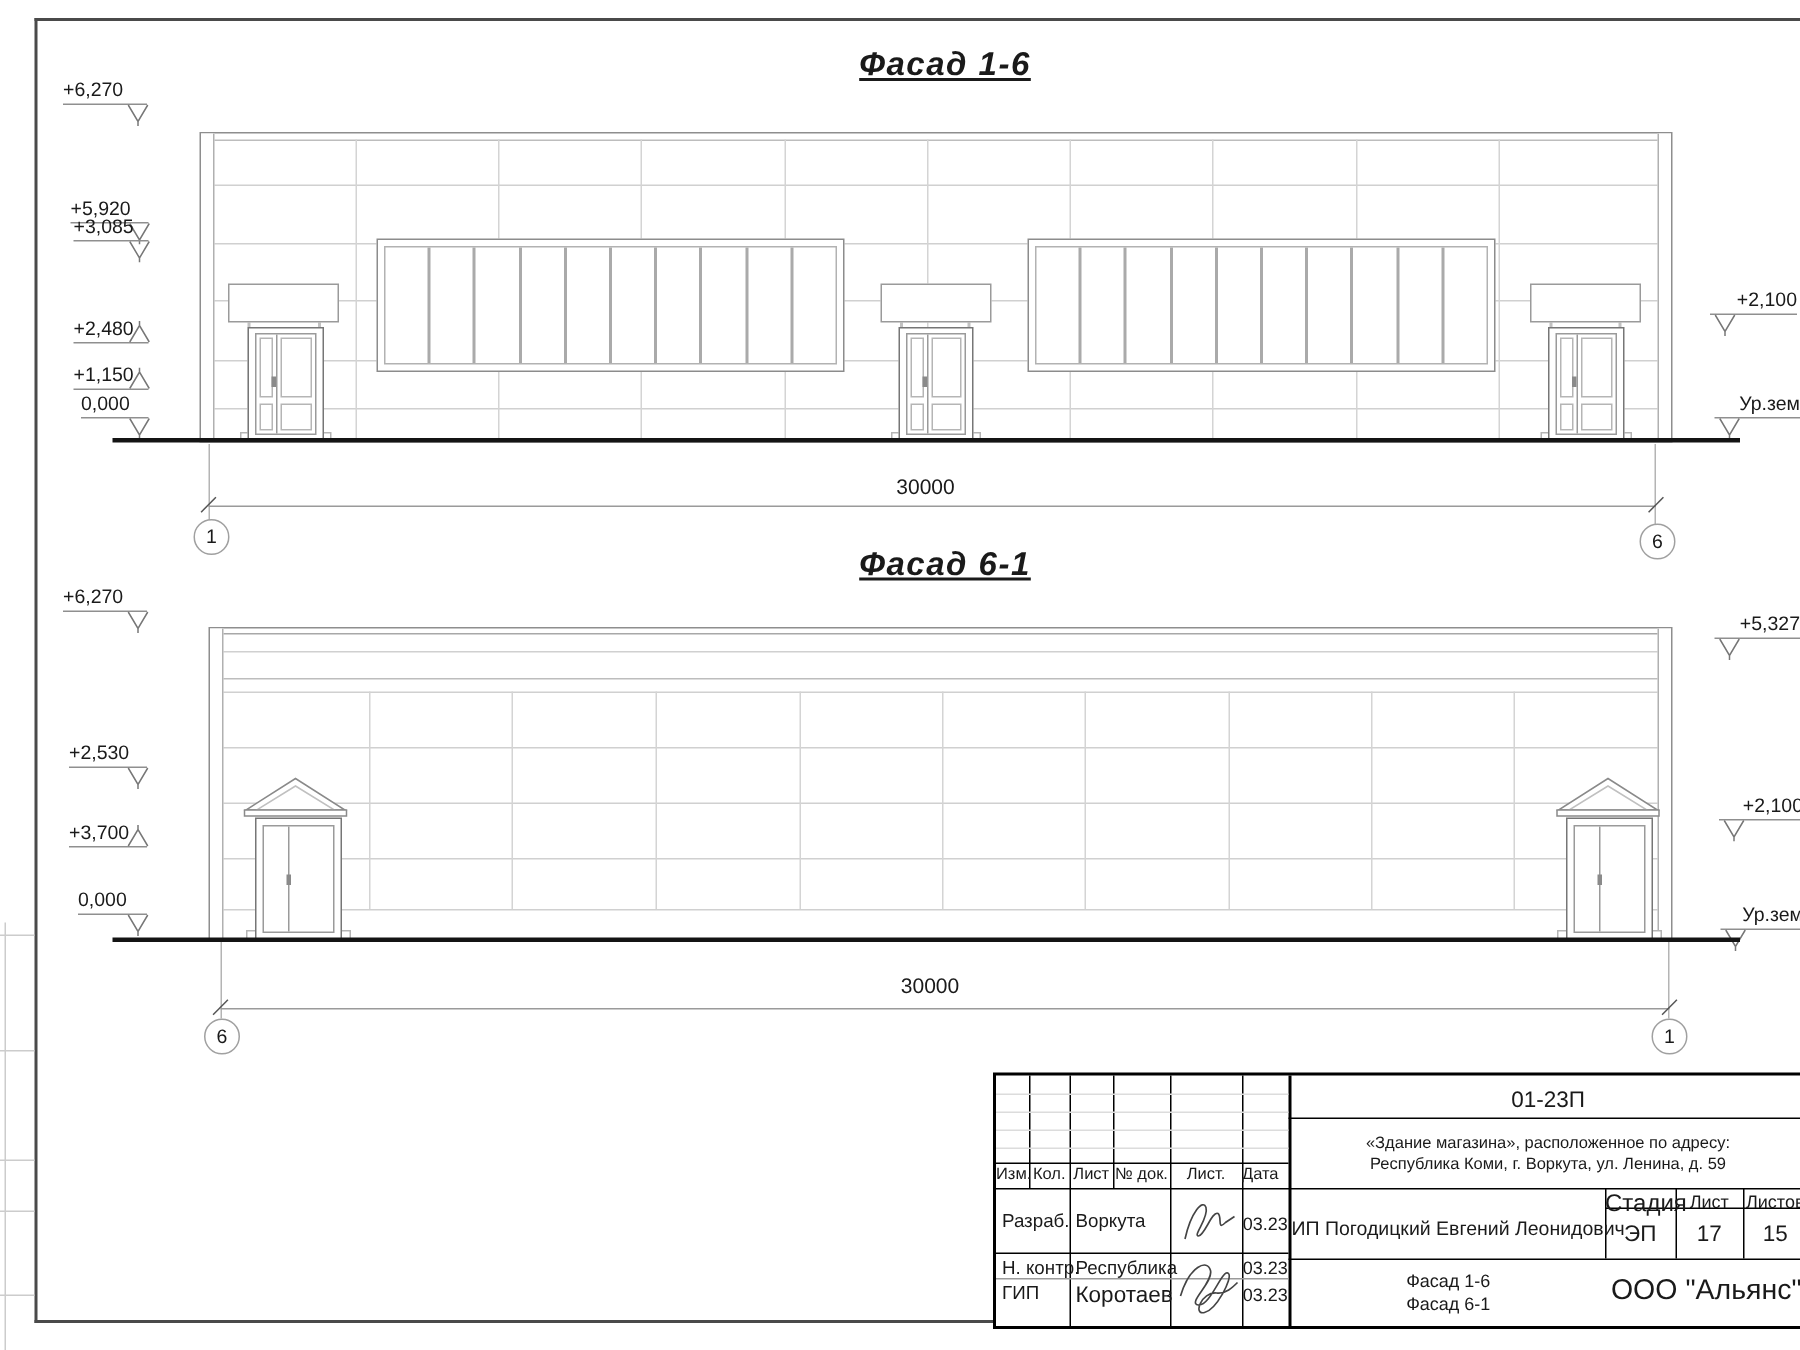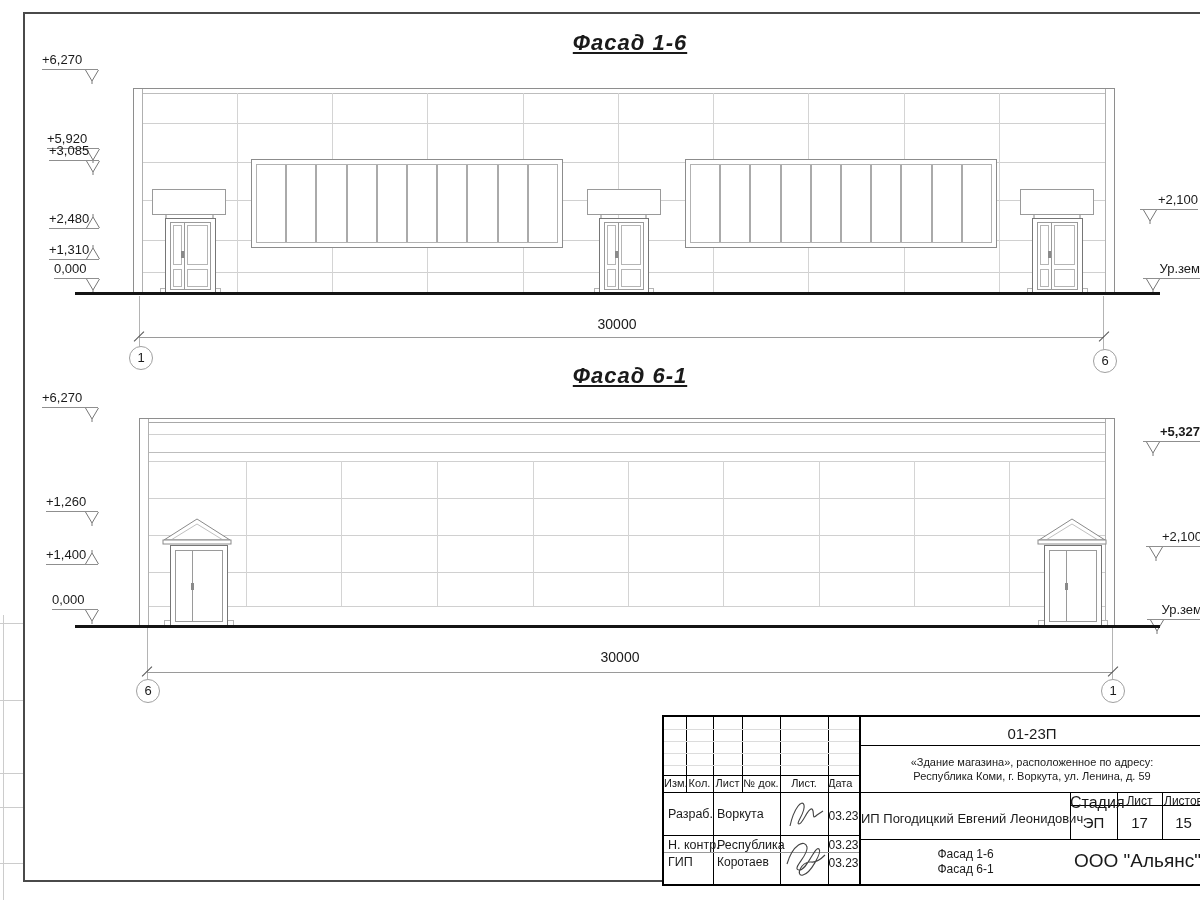--- a/index.html
+++ b/index.html
@@ -202,21 +202,21 @@
       <path d="M1.5 1 L8 12 L14.5 1 M8 12 L8 15" stroke="#777" fill="none"></path>
     </svg>
 </div>
 <div class="lvl" style="left:49px;top:211px;width:50px;">
   <span>+2,480</span>
   <svg class="mk-up-r" width="16" height="15">
       <path d="M1.5 14 L8 3 L14.5 14 M8 3 L8 0" stroke="#777" fill="none"></path>
     </svg>
 </div>
 <div class="lvl" style="left:49px;top:242px;width:50px;">
-  <span>+1,310</span>
+  <span>+1,150</span>
   <svg class="mk-up-r" width="16" height="15">
       <path d="M1.5 14 L8 3 L14.5 14 M8 3 L8 0" stroke="#777" fill="none"></path>
     </svg>
 </div>
 <div class="lvl" style="left:54px;top:261px;width:45px;">
   <span>0,000</span>
   <svg class="mk-dn-r" width="16" height="15">
       <path d="M1.5 1 L8 12 L14.5 1 M8 12 L8 15" stroke="#777" fill="none"></path>
     </svg>
 </div>
@@ -296,39 +296,39 @@
 </div>
 <div class="ground" style="left:75px;top:625px;width:1085px;"></div>
 
 <div class="lvl" style="left:42px;top:390px;width:56px;">
   <span>+6,270</span>
   <svg class="mk-dn-r" width="16" height="15">
       <path d="M1.5 1 L8 12 L14.5 1 M8 12 L8 15" stroke="#777" fill="none"></path>
     </svg>
 </div>
 <div class="lvl" style="left:46px;top:494px;width:52px;">
-  <span>+1,260</span>
+  <span>+2,530</span>
   <svg class="mk-dn-r" width="16" height="15">
       <path d="M1.5 1 L8 12 L14.5 1 M8 12 L8 15" stroke="#777" fill="none"></path>
     </svg>
 </div>
 <div class="lvl" style="left:46px;top:547px;width:52px;">
-  <span>+1,400</span>
+  <span>+3,700</span>
   <svg class="mk-up-r" width="16" height="15">
       <path d="M1.5 14 L8 3 L14.5 14 M8 3 L8 0" stroke="#777" fill="none"></path>
     </svg>
 </div>
 <div class="lvl" style="left:52px;top:592px;width:46px;">
   <span>0,000</span>
   <svg class="mk-dn-r" width="16" height="15">
       <path d="M1.5 1 L8 12 L14.5 1 M8 12 L8 15" stroke="#777" fill="none"></path>
     </svg>
 </div>
 
-<div class="lvl lr" style="left:1143px;top:424px;width:57px;font-weight:bold;">
+<div class="lvl lr" style="left:1143px;top:408px;width:57px;">
   <span>+5,327</span>
   <svg class="mk-dn-l" width="16" height="15">
       <path d="M1.5 1 L8 12 L14.5 1 M8 12 L8 15" stroke="#777" fill="none"></path>
     </svg>
 </div>
 <div class="lvl lr" style="left:1146px;top:529px;width:56px;">
   <span>+2,100</span>
   <svg class="mk-dn-l" width="16" height="15">
       <path d="M1.5 1 L8 12 L14.5 1 M8 12 L8 15" stroke="#777" fill="none"></path>
     </svg>
@@ -380,21 +380,21 @@
   <div class="tbt tbc" style="left:116px;top:60px;width:48px;font-size:11px;">Лист.</div>
   <div class="tbt tbc" style="left:164px;top:60px;width:23px;font-size:11px;">Дата</div>
 
   <div class="tbt" style="left:4px;top:90px;font-size:12.5px;">Разраб.</div>
   <div class="tbt" style="left:53px;top:90px;font-size:12.5px;">Воркута</div>
   <div class="tbt tbc" style="left:164px;top:92px;width:31px;font-size:12px;">03.23</div>
   <div class="tbt" style="left:4px;top:121px;font-size:12.5px;">Н. контр.</div>
   <div class="tbt" style="left:53px;top:121px;font-size:12.5px;">Республика</div>
   <div class="tbt tbc" style="left:164px;top:121px;width:31px;font-size:12px;">03.23</div>
   <div class="tbt" style="left:4px;top:138px;font-size:12.5px;">ГИП</div>
-  <div class="tbt" style="left:53px;top:138px;font-size:12px;">Коротаев</div>
+  <div class="tbt" style="left:53px;top:138px;font-size:15px;">Коротаев</div>
   <div class="tbt tbc" style="left:164px;top:139px;width:31px;font-size:12px;">03.23</div>
 
   <svg class="sig" style="left:118px;top:77px;" width="46" height="40">
     <path d="M8 32 C12 14 20 5 22 11 C24 18 13 30 17 30 C21 30 26 13 30 15 C33 17 29 27 35 21 L41 17" stroke="#444" fill="none" stroke-width="1.1"></path>
   </svg>
   <svg class="sig" style="left:118px;top:119px;" width="46" height="46">
     <path d="M5 28 C11 8 23 3 25 11 C27 19 9 33 17 34 C25 35 33 9 37 13 C40 16 29 37 21 39 C13 41 19 25 29 26 C35 27 40 22 43 19" stroke="#444" fill="none" stroke-width="1.1"></path>
   </svg>
 
   <div class="tbt tbc" style="left:195px;top:8px;width:346px;font-size:15px;">01-23П</div>

